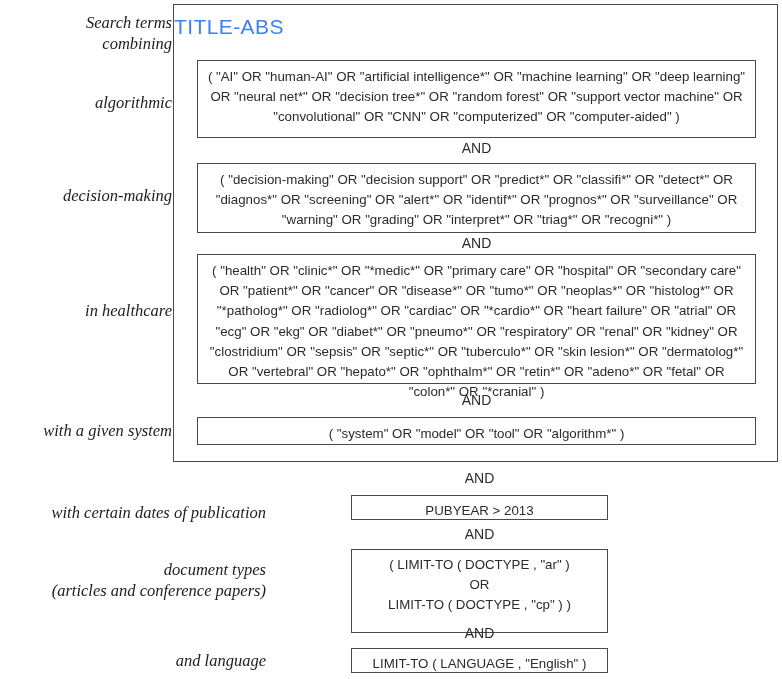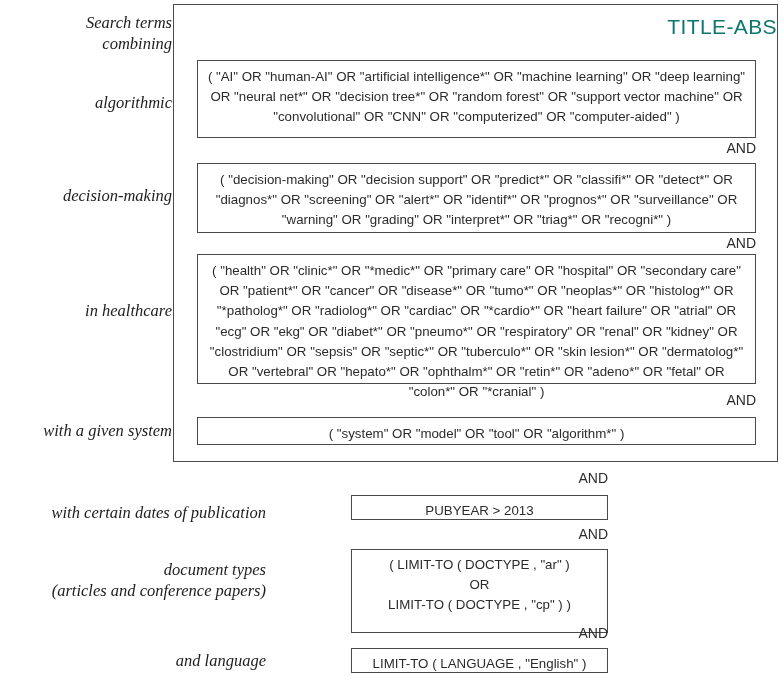--- a/index.html
+++ b/index.html
@@ -38,44 +38,44 @@
     width: 605px;
     height: 458px;
     border: 1.6px solid #4a4a4a;
     box-sizing: border-box;
   }
   .titleabs-heading {
     position: absolute;
     left: 0;
     top: 10px;
     width: 100%;
-    text-align: right;
+    text-align: left;
     font-size: 21px;
     letter-spacing: .4px;
-    color: #0f766e;
+    color: #3b82f6;
   }
 
   
   .term-box {
     position: absolute;
     left: 197px;
     width: 559px;
     border: 1.4px solid #4a4a4a;
     box-sizing: border-box;
     text-align: center;
     font-size: 13.3px;
     line-height: 1.52;
     color: #2b2b2b;
     padding: 6px 9px;
   }
 
   
   .and {
     position: absolute;
-    text-align: right;
+    text-align: center;
     font-size: 14px;
     color: #2b2b2b;
   }
   .and-inner { left: 197px; width: 559px; }
   .and-outer { left: 351px; width: 257px; }
 
   
   .filter-box {
     position: absolute;
     left: 351px;

